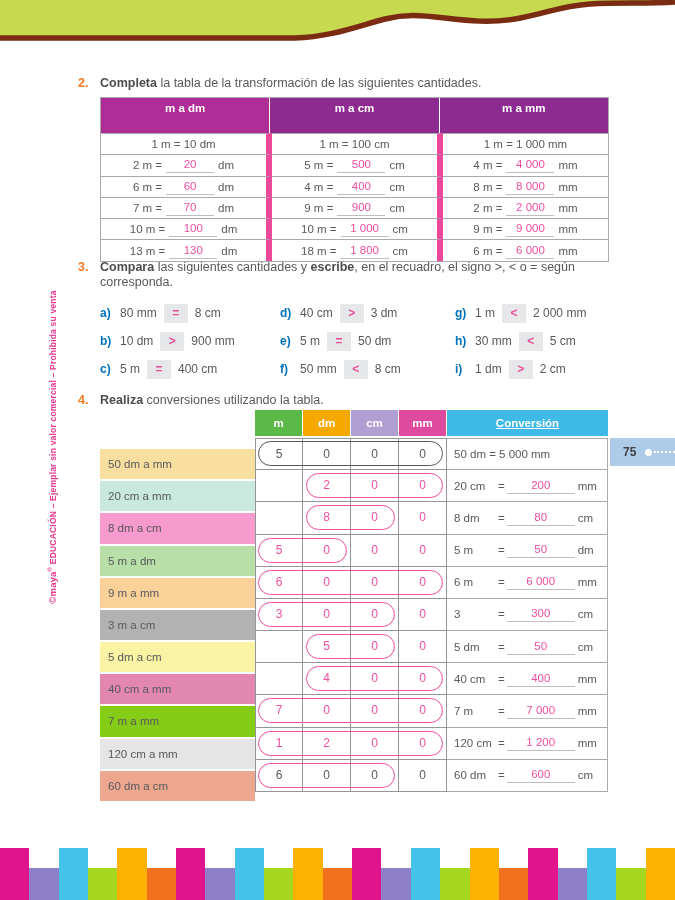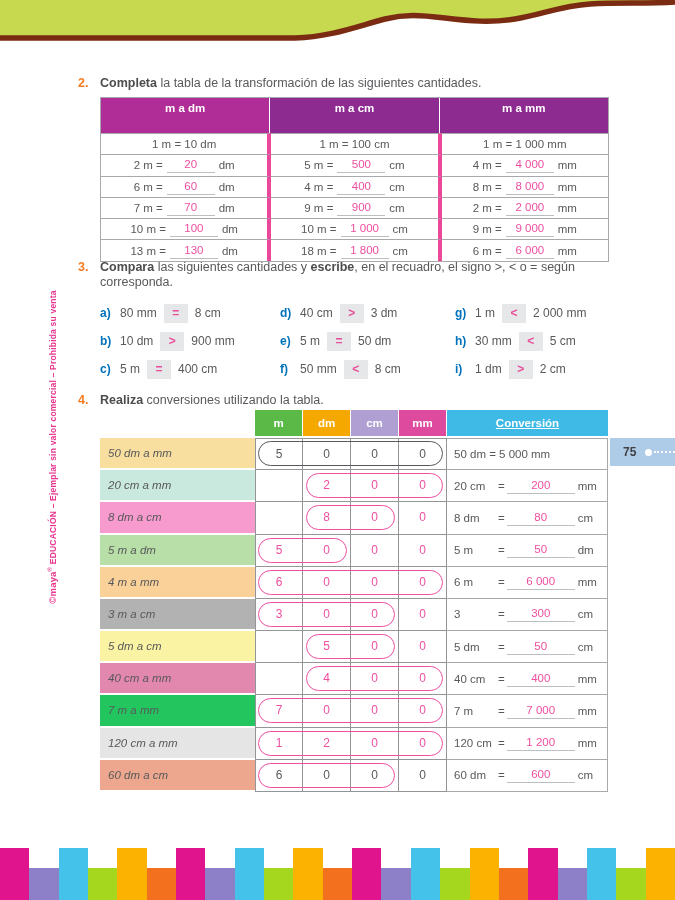--- a/index.html
+++ b/index.html
@@ -8,37 +8,37 @@
   
   .ex-heading{position:absolute;left:78px;width:530px;display:flex;font-size:12.5px;line-height:15px;}
   .ex-num{color:#f47b20;font-weight:bold;width:22px;flex:0 0 22px;}
   .ex-title b{font-weight:bold;color:#4d4d4f;}
   
   #ex2-table{position:absolute;left:100px;top:97px;width:509px;border:1px solid #a7a9ac;box-sizing:border-box;font-size:11.5px;}
   .ex2-hrow{display:flex;height:35px;}
   .ex2-hcell{flex:1;color:#fff;font-weight:bold;text-align:center;line-height:21px;border-right:1px solid #fff;}
   .ex2-hcell:last-child{border-right:none;}
   .ex2-row{display:flex;height:21.3px;}
-  .ex2-cell{flex:1;display:flex;align-items:center;justify-content:center;border-right:4px solid #ec4899;border-top:1px solid #a7a9ac;box-sizing:border-box;white-space:nowrap;}
+  .ex2-cell{flex:1;display:flex;align-items:center;justify-content:center;border-right:6px solid #ec4899;border-top:1px solid #a7a9ac;box-sizing:border-box;white-space:nowrap;}
   .ex2-cell:last-child{border-right:none;}
   .blank{display:inline-block;border-bottom:1px solid #bcbec0;text-align:center;color:#ee4fa0;margin:0 4px;height:15px;line-height:15px;}
   .ex2-cell .blank{width:48px;}
   
   #ex3-items{position:absolute;left:100px;top:299px;display:grid;grid-template-columns:180px 175px 160px;grid-template-rows:repeat(3,28px);grid-auto-flow:column;font-size:12px;}
   .ex3-item{display:flex;align-items:center;white-space:nowrap;}
   .ex3-letter{color:#0072bc;font-weight:bold;width:20px;flex:0 0 20px;}
   .sign-box{display:inline-block;width:24px;height:19px;background:#e6e7e8;margin:0 7px;text-align:center;line-height:19px;color:#e84e9a;font-weight:bold;font-size:12px;}
   
   #ex4-table{position:absolute;left:100px;top:410px;width:508px;font-size:11.5px;}
   .ex4-hrow{display:flex;height:26px;margin-bottom:2px;}
   .ex4-hspacer{width:155px;flex:0 0 155px;}
   .ex4-hcell{width:47px;flex:0 0 47px;margin-right:1px;color:#fff;font-weight:bold;text-align:center;line-height:26px;}
   .ex4-hconv{width:160px;flex:1;color:#fff;font-weight:bold;text-align:center;line-height:26px;}
   .ex4-row{position:relative;height:32.18px;}
-  .ex4-label{position:absolute;left:0;top:0;width:155px;height:30.18px;box-sizing:border-box;padding-left:8px;line-height:30px;white-space:nowrap;font-style:italic;}
+  .ex4-label{position:absolute;left:0;top:11px;width:155px;height:30.18px;box-sizing:border-box;padding-left:8px;line-height:30px;white-space:nowrap;}
   .dcell{position:absolute;top:0;width:48px;height:32.18px;box-sizing:border-box;border-right:1px solid #939598;border-bottom:1px solid #939598;text-align:center;line-height:31px;font-size:12px;}
   .dcell.first{border-left:1px solid #939598;}
   .rtop .dcell{border-top:1px solid #939598;}
   .pill{position:absolute;top:3px;height:25px;box-sizing:border-box;border:1.6px solid #ee4fa0;border-radius:14px;}
   .convcell{position:absolute;left:347px;top:0;width:161px;height:32.18px;box-sizing:border-box;border-right:1px solid #a7a9ac;border-bottom:1px solid #a7a9ac;display:flex;align-items:center;padding-left:7px;white-space:nowrap;}
   .rtop .convcell{border-top:1px solid #a7a9ac;}
   .conv-q{display:inline-block;min-width:44px;}
   .convcell .blank{width:68px;margin:0 3px 0 2px;}
   
   #sidebar-text{position:absolute;left:52px;top:447px;transform:translate(-50%,-50%) rotate(-90deg);white-space:nowrap;color:#e8368f;font-size:8.5px;font-weight:bold;letter-spacing:.2px;}
@@ -301,21 +301,21 @@
         <div class="dcell" style="left: 299px; color: rgb(238, 79, 160);">0</div>
         <div class="pill" style="left: 158px; width: 89px; border-color: rgb(238, 79, 160);"></div>
         <div class="convcell">
           <span class="conv-q">5 m</span>
           <span>=</span>
           <span class="blank">50</span>
           <span>dm</span>
         </div>
       </div>
       <div class="ex4-row">
-        <div class="ex4-label" style="background: rgb(250, 209, 153);">4 m a mm</div>
+        <div class="ex4-label" style="background: rgb(250, 209, 153);">9 m a mm</div>
         <div class="dcell first" style="left: 155px; color: rgb(238, 79, 160);">6</div>
         <div class="dcell" style="left: 203px; color: rgb(238, 79, 160);">0</div>
         <div class="dcell" style="left: 251px; color: rgb(238, 79, 160);">0</div>
         <div class="dcell" style="left: 299px; color: rgb(238, 79, 160);">0</div>
         <div class="pill" style="left: 158px; width: 185px; border-color: rgb(238, 79, 160);"></div>
         <div class="convcell">
           <span class="conv-q">6 m</span>
           <span>=</span>
           <span class="blank">6 000</span>
           <span>mm</span>
@@ -357,21 +357,21 @@
         <div class="dcell" style="left: 299px; color: rgb(238, 79, 160);">0</div>
         <div class="pill" style="left: 206px; width: 137px; border-color: rgb(238, 79, 160);"></div>
         <div class="convcell">
           <span class="conv-q">40 cm</span>
           <span>=</span>
           <span class="blank">400</span>
           <span>mm</span>
         </div>
       </div>
       <div class="ex4-row">
-        <div class="ex4-label" style="background: #22c55e;">7 m a mm</div>
+        <div class="ex4-label" style="background: #84cc16;">7 m a mm</div>
         <div class="dcell first" style="left: 155px; color: rgb(238, 79, 160);">7</div>
         <div class="dcell" style="left: 203px; color: rgb(238, 79, 160);">0</div>
         <div class="dcell" style="left: 251px; color: rgb(238, 79, 160);">0</div>
         <div class="dcell" style="left: 299px; color: rgb(238, 79, 160);">0</div>
         <div class="pill" style="left: 158px; width: 185px; border-color: rgb(238, 79, 160);"></div>
         <div class="convcell">
           <span class="conv-q">7 m</span>
           <span>=</span>
           <span class="blank">7 000</span>
           <span>mm</span>

